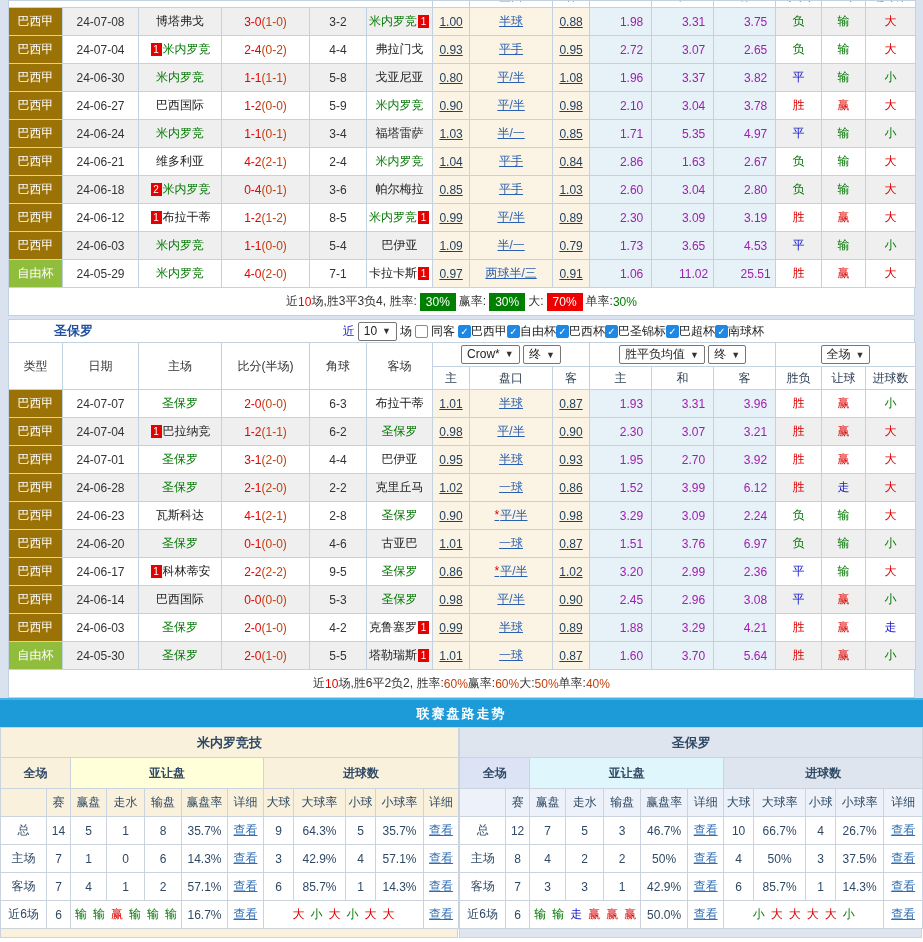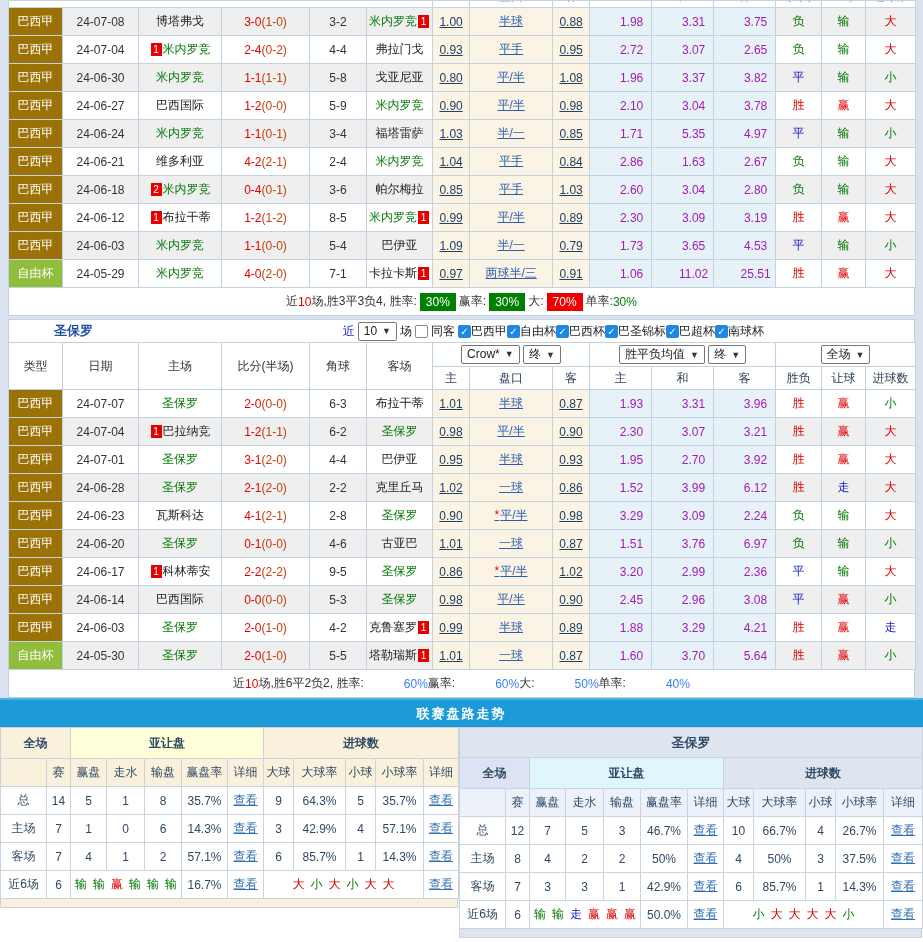--- a/index.html
+++ b/index.html
@@ -28,21 +28,21 @@
   .t-g { color:#007700; }
   .t-k { color:#222; }
   .t-r { color:#DD0000; }
   .t-b { color:#1414CC; }
   .badge { display:inline-block; width:11px; height:13px; line-height:13px; background:#E60000;
     color:#fff; font-size:10px; text-align:center; vertical-align:middle; margin:0 1px; }
   .summary { height:28px; display:flex; align-items:center; justify-content:center;
     background:#fff; border:1px solid #C3D2E0; border-top:none; width:907px; color:#333; }
   .seg-red { color:#E60000; }
   .seg-green { color:#008000; }
-  .seg-blue { color:#3b82f6;margin-left:40px; }
+  .seg-blue { color:#c2410c; }
   .seg-bgreen { background:#008000; color:#fff; padding:2px 6px; margin:0 3px; }
   .seg-bred { background:#EE0000; color:#fff; padding:2px 6px; margin:0 3px; }
   .gap { height:3px; }
   
   .t2-head { width:907px; background:#fff; border:1px solid #C3D2E0; border-bottom:none;
     height:23px; display:flex; align-items:center; }
   .t2-title { font-weight:bold; color:#1F4FA0; font-size:13px; margin-left:45px; }
   .filters { margin-left:auto; margin-right:150px; display:flex; align-items:center; gap:3px; color:#222; }
   .flink { color:#2222CC; }
   .sel { display:inline-flex; align-items:center; gap:5px; border:1px solid #767676; border-radius:2px;
@@ -617,20 +617,23 @@
           <col style="width: 46px;">
           <col style="width: 36px;">
           <col style="width: 30px;">
           <col style="width: 52px;">
           <col style="width: 30px;">
           <col style="width: 48px;">
           <col style="width: 35px;">
         </colgroup>
         <tbody>
           <tr>
+            <td class="p-title" colspan="12">米内罗竞技</td>
+          </tr>
+          <tr>
             <td class="p-group g-full" colspan="2">全场</td>
             <td class="p-group g-asian" colspan="5">亚让盘</td>
             <td class="p-group g-goals" colspan="5">进球数</td>
           </tr>
           <tr>
             <td class="p-colh"></td>
             <td class="p-colh">赛</td>
             <td class="p-colh">赢盘</td>
             <td class="p-colh">走水</td>
             <td class="p-colh">输盘</td>

